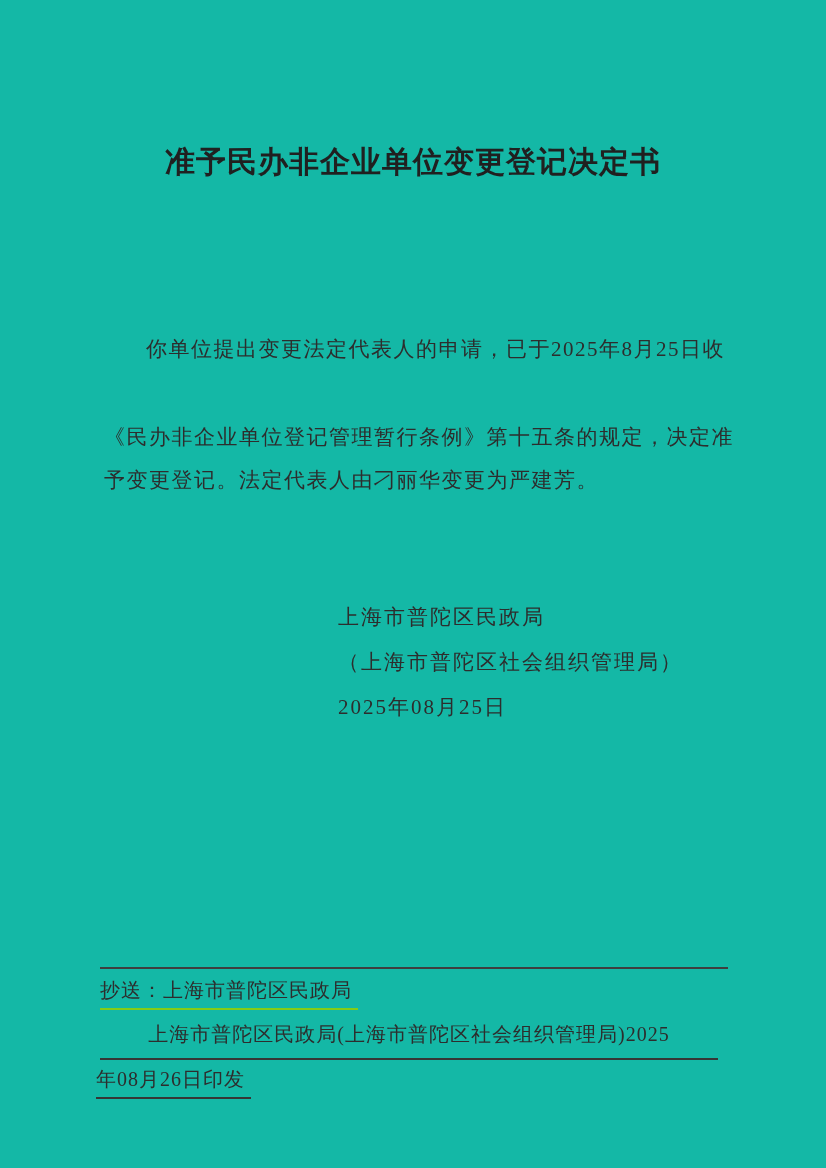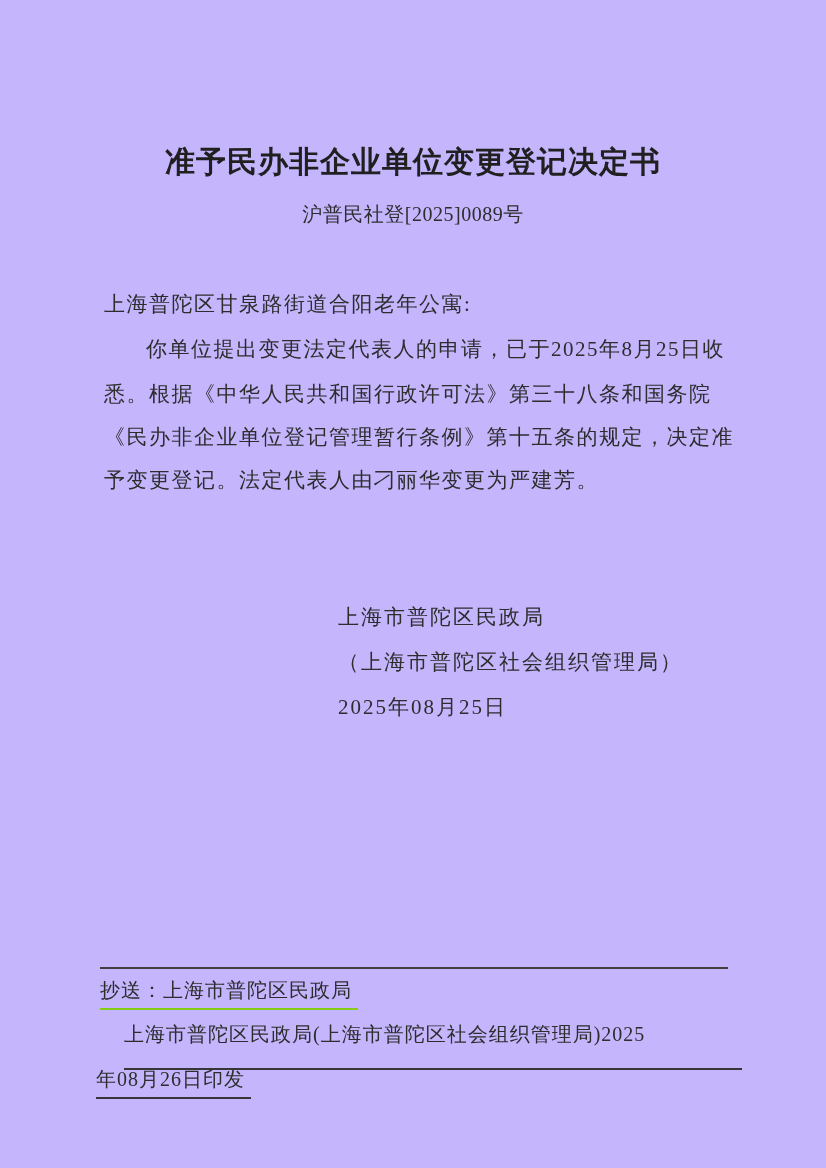--- a/index.html
+++ b/index.html
@@ -1,21 +1,21 @@
 <!DOCTYPE html>
 <html><head>
 <meta charset="utf-8">
 <style>
   * { margin: 0; padding: 0; box-sizing: border-box; }
   html, body { background: #ffffff; }
   .page {
     position: relative;
     width: 826px;
     height: 1168px;
-    background: #c4b5fd;
+    background: #14b8a6;
     font-family: "Liberation Serif", "DejaVu Serif", serif;
     color: #2d2d2d;
     overflow: hidden;
   }
   .doc-title {
     position: absolute;
     top: 142px;
     left: 0;
     width: 826px;
     text-align: center;
@@ -84,54 +84,50 @@
     padding: 0 6px 4px 0;
     border-bottom: 2px solid #84cc16;
     white-space: nowrap;
   }
   .footer-issuer {
     position: absolute;
     top: 1021px;
     left: 100px;
     width: 618px;
     display: flex;
-    justify-content: flex-start;
+    justify-content: center;
     align-items: baseline;
     font-size: 20px;
     letter-spacing: 1px;
-    padding-bottom: 20px;
+    padding-bottom: 10px;
     border-bottom: 2px solid #363636;
     white-space: nowrap;
-    margin-left: 24px;
   }
   .footer-date {
     position: absolute;
     top: 1066px;
     left: 96px;
     display: inline-block;
     font-size: 20px;
     letter-spacing: 1px;
     padding: 0 6px 4px 0;
     border-bottom: 2px solid #363636;
     white-space: nowrap;
   }
 </style>
 </head>
 <body>
 
 <div class="page">
 
   <div class="doc-title">准予民办非企业单位变更登记决定书</div>
 
-  <div class="doc-number">沪普民社登[2025]0089号</div>
 
-  <div class="addressee">上海普陀区甘泉路街道合阳老年公寓:</div>
 
   <div class="body-line indent bl-1">你单位提出变更法定代表人的申请，已于2025年8月25日收</div>
-  <div class="body-line bl-2">悉。根据《中华人民共和国行政许可法》第三十八条和国务院</div>
   <div class="body-line bl-3">《民办非企业单位登记管理暂行条例》第十五条的规定，决定准</div>
   <div class="body-line bl-4">予变更登记。法定代表人由刁丽华变更为严建芳。</div>
 
   <div class="signature">
     <div class="sig-line">上海市普陀区民政局</div>
     <div class="sig-line">（上海市普陀区社会组织管理局）</div>
     <div class="sig-line">2025年08月25日</div>
   </div>
 
   <div class="footer-rule"></div>

